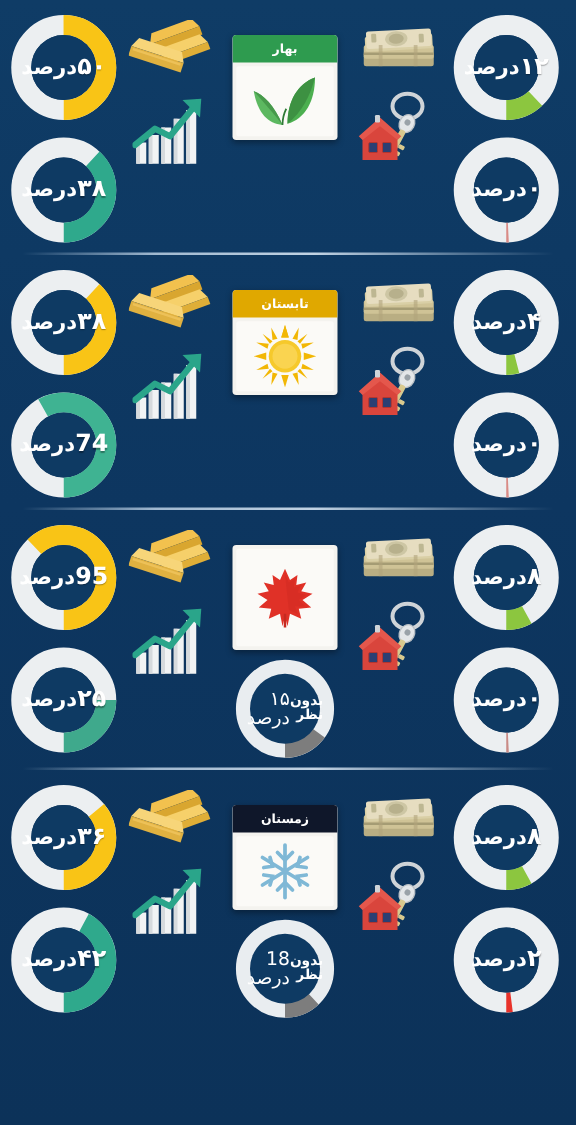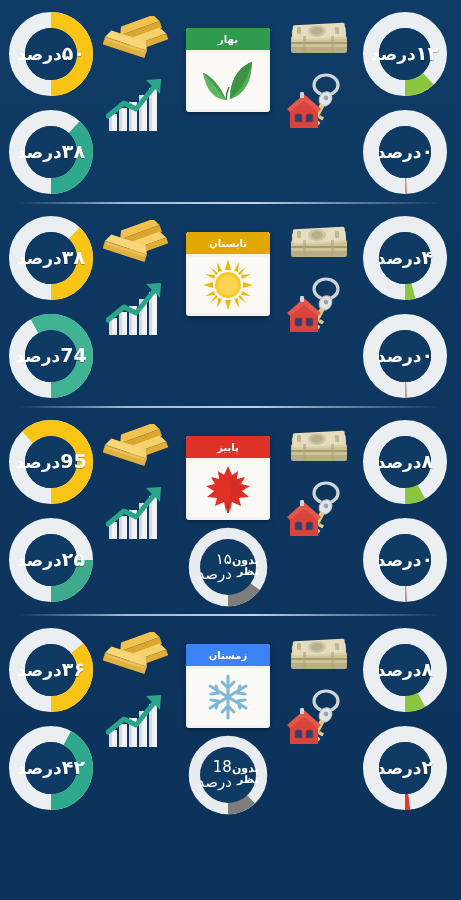--- a/index.html
+++ b/index.html
@@ -515,21 +515,20 @@
        <rect x="18" y="24" width="7" height="8" rx="1" fill="none" stroke="#b5352e" stroke-width=".8"></rect>
        <rect x="12" y="2" width="4" height="6" rx="1" fill="#cfd4d8"></rect>
      </g>
      </g>
               </svg>
             </div>
       </div>
 
       <div class="center-col">
         <div class="season-card">
-      <div class="cap" style="background:#e03127">پاییز</div>
       <div class="body">
                 <svg class="ic" width="48" height="50" viewBox="0 0 48 50">
      <g fill="#e03127">
      <path d="M24 2 L28 11 L34 7 L33 15 L41 13 L37 20 L46 22 L38 27 L45 33 L35 34 L37 42 L28 38 L26 48 L24 40 L22 48 L20 38 L11 42 L13 34 L3 33 L10 27 L2 22 L11 20 L7 13 L15 15 L14 7 L20 11 Z"></path>
      <rect x="23" y="38" width="2" height="11" fill="#c52a21"></rect>
      </g>
      <path d="M24 6 L27 13 L32 10 L31 17 L37 15 L34 21 L41 23 L35 27 L40 32 L32 32 L34 38 L27 35" fill="#c8281f" opacity=".35"></path>
      </svg>
               </div>
     </div>
@@ -673,21 +672,21 @@
        <rect x="18" y="24" width="7" height="8" rx="1" fill="none" stroke="#b5352e" stroke-width=".8"></rect>
        <rect x="12" y="2" width="4" height="6" rx="1" fill="#cfd4d8"></rect>
      </g>
      </g>
               </svg>
             </div>
       </div>
 
       <div class="center-col">
         <div class="season-card">
-      <div class="cap" style="background:#3b82f6">زمستان</div>
+      <div class="cap" style="background:#0f172a">زمستان</div>
       <div class="body">
                 <svg class="ic" width="48" height="48" viewBox="0 0 48 48">
      <g stroke="#7fb8d6" stroke-width="3" stroke-linecap="round" fill="none">
        <line x1="24" y1="3" x2="24" y2="45"></line>
        <line x1="6" y1="13" x2="42" y2="35"></line>
        <line x1="42" y1="13" x2="6" y2="35"></line>
        <polyline points="18,9 24,15 30,9"></polyline>
        <polyline points="18,39 24,33 30,39"></polyline>
        <polyline points="7,21 14,20 12,13"></polyline>
        <polyline points="41,21 34,20 36,13"></polyline>

